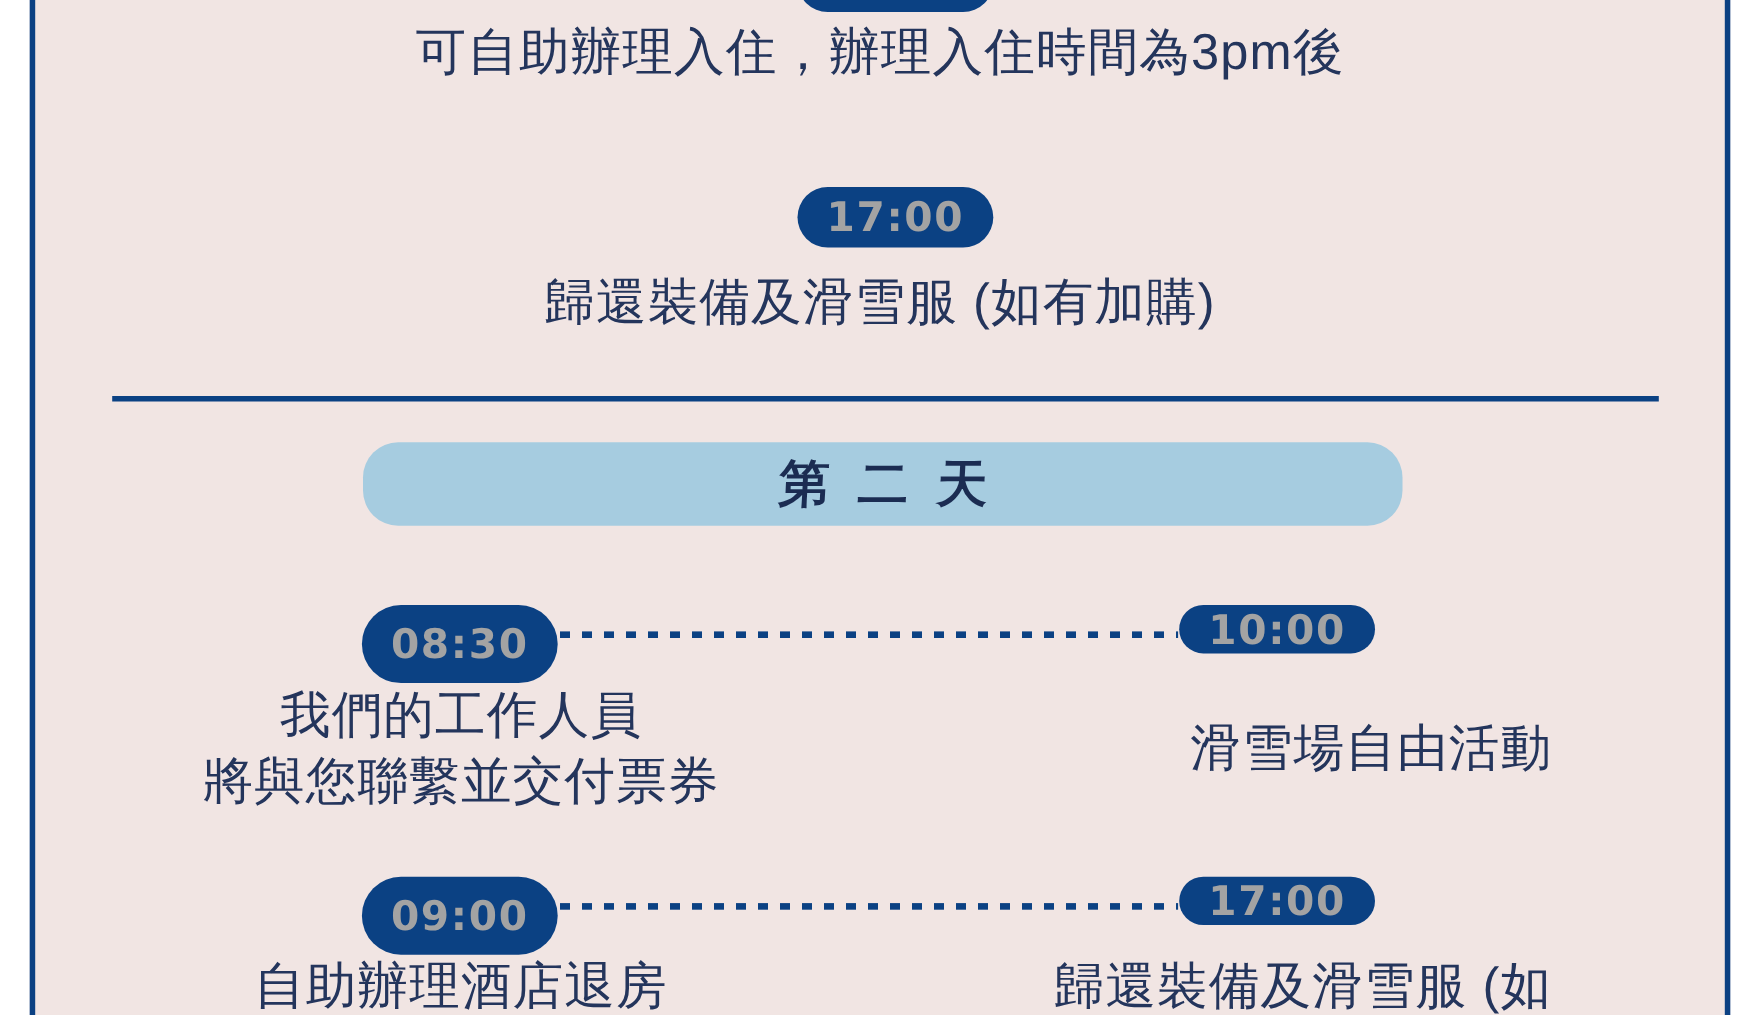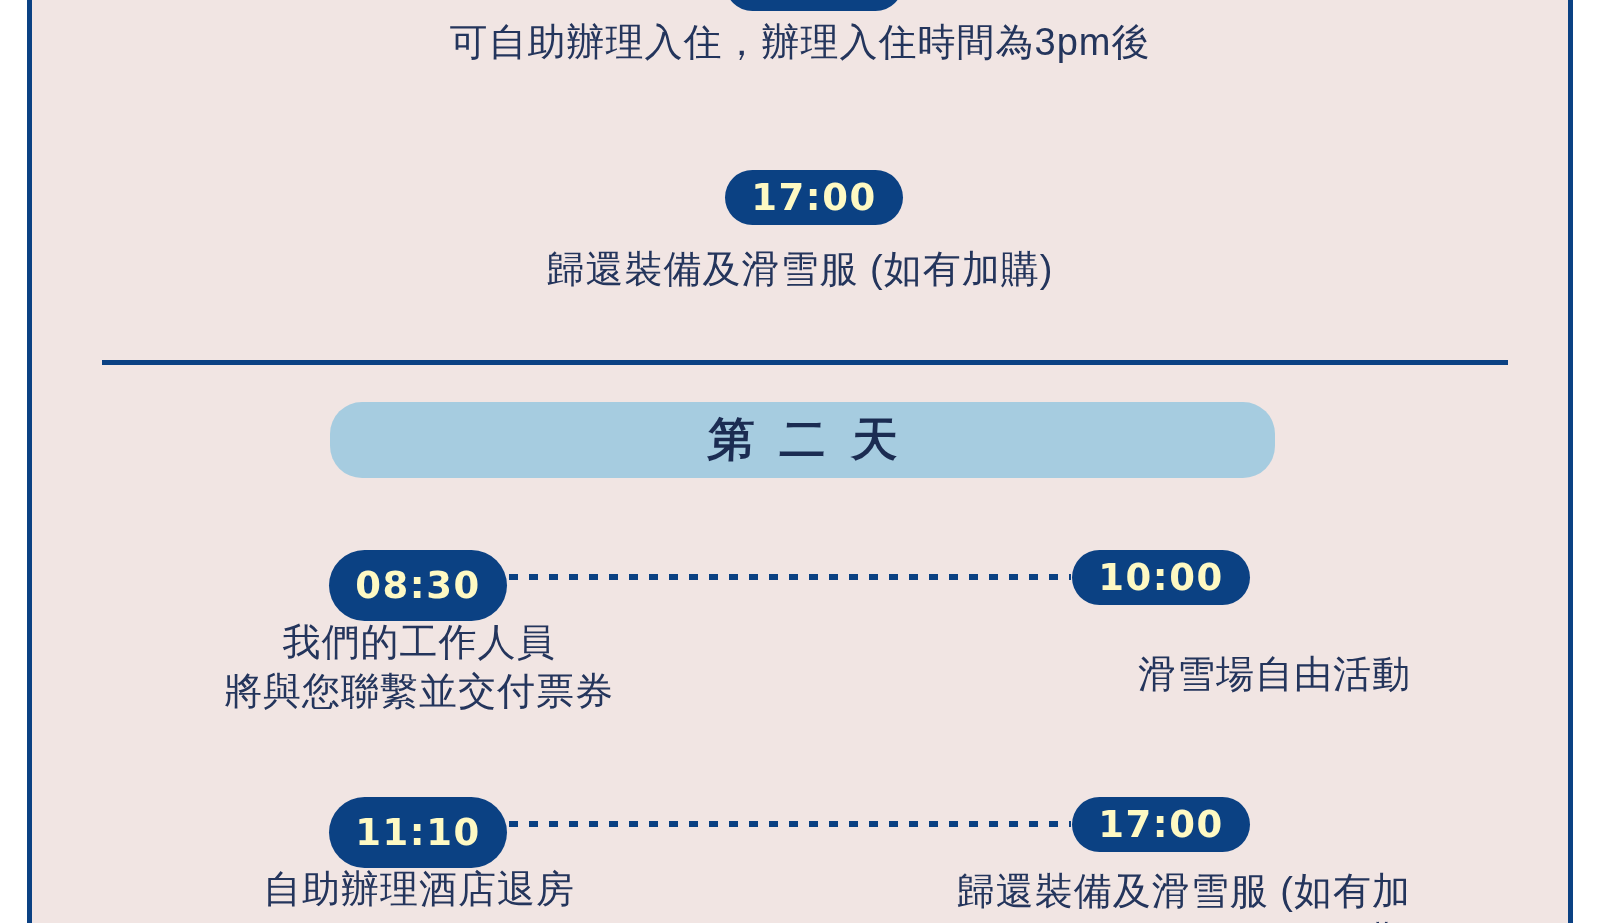--- a/index.html
+++ b/index.html
@@ -22,34 +22,34 @@
     background:#f1e5e3;
     border-left:5px solid #0b4183;
     border-right:5px solid #0b4183;
   }
 
   
   .pill {
     position:absolute;
     background:#0b4183;
     border-radius:999px;
-    color:#fef9c3;
+    color:#a3a3a3;
     font-weight:bold;
     letter-spacing:1.5px;
     display:flex;
     align-items:center;
     justify-content:center;
     font-size:37px;
     line-height:1;
     font-family:"DejaVu Sans", sans-serif;
   }
   .caption {
     position:absolute;
     color:#24355c;
-    font-size:38px;
+    font-size:46px;
     line-height:1.3;
     text-align:center;
     font-family:"Liberation Sans","DejaVu Sans", sans-serif;
     letter-spacing:1px;
     white-space:pre-line;
   }
 
   
   #top-pill-partial {
     left:693px; top:-44px;
@@ -89,31 +89,31 @@
     font-family:"DejaVu Sans","Liberation Sans", sans-serif;
     transform: skewX(-3deg);
   }
 
   
   .row { position:absolute; left:0; width:1536px; }
   #row-1 { top:550px; }
   #row-2 { top:797px; }
 
   .pill-left  { left:297px; top:0;  width:178px; height:71px; position:absolute; }
-  .pill-right { left:1040px; top:0; width:178px; height:55px; position:absolute; }
+  .pill-right { left:1040px; top:0; width:178px; height:44px; position:absolute; }
 
   .connector {
     position:absolute;
     left:477px; top:24px;
     width:562px; height:6px;
     background-image: repeating-linear-gradient(
         to right, #0b4183 0px, #0b4183 9px, transparent 9px, transparent 20px);
   }
 
-  .cap-left  { position:absolute; left:140px;  top:70px; width:494px; text-align:center;font-family:Liberation Mono, monospace; }
+  .cap-left  { position:absolute; left:140px;  top:70px; width:494px; text-align:center; }
   .cap-right { position:absolute; left:885px;  top:100px; width:494px; text-align:right; }
   #row-2 .cap-left  { top:70px; }
   #row-2 .cap-right { top:70px; }
 </style>
 </head>
 <body>
 
 <div class="poster">
   <div class="frame">
 
@@ -134,21 +134,21 @@
     <div class="row" id="row-1">
       <div class="pill pill-left">08:30</div>
       <div class="connector"></div>
       <div class="pill pill-right">10:00</div>
       <div class="caption cap-left">我們的工作人員
 將與您聯繫並交付票券</div>
       <div class="caption cap-right">滑雪場自由活動</div>
     </div>
 
     <div class="row" id="row-2">
-      <div class="pill pill-left">11:10</div>
+      <div class="pill pill-left">09:00</div>
       <div class="connector"></div>
       <div class="pill pill-right">17:00</div>
       <div class="caption cap-left">自助辦理酒店退房</div>
       <div class="caption cap-right">歸還裝備及滑雪服 (如有加購)</div>
     </div>
 
   </div>
 </div>
 
 </body></html>

